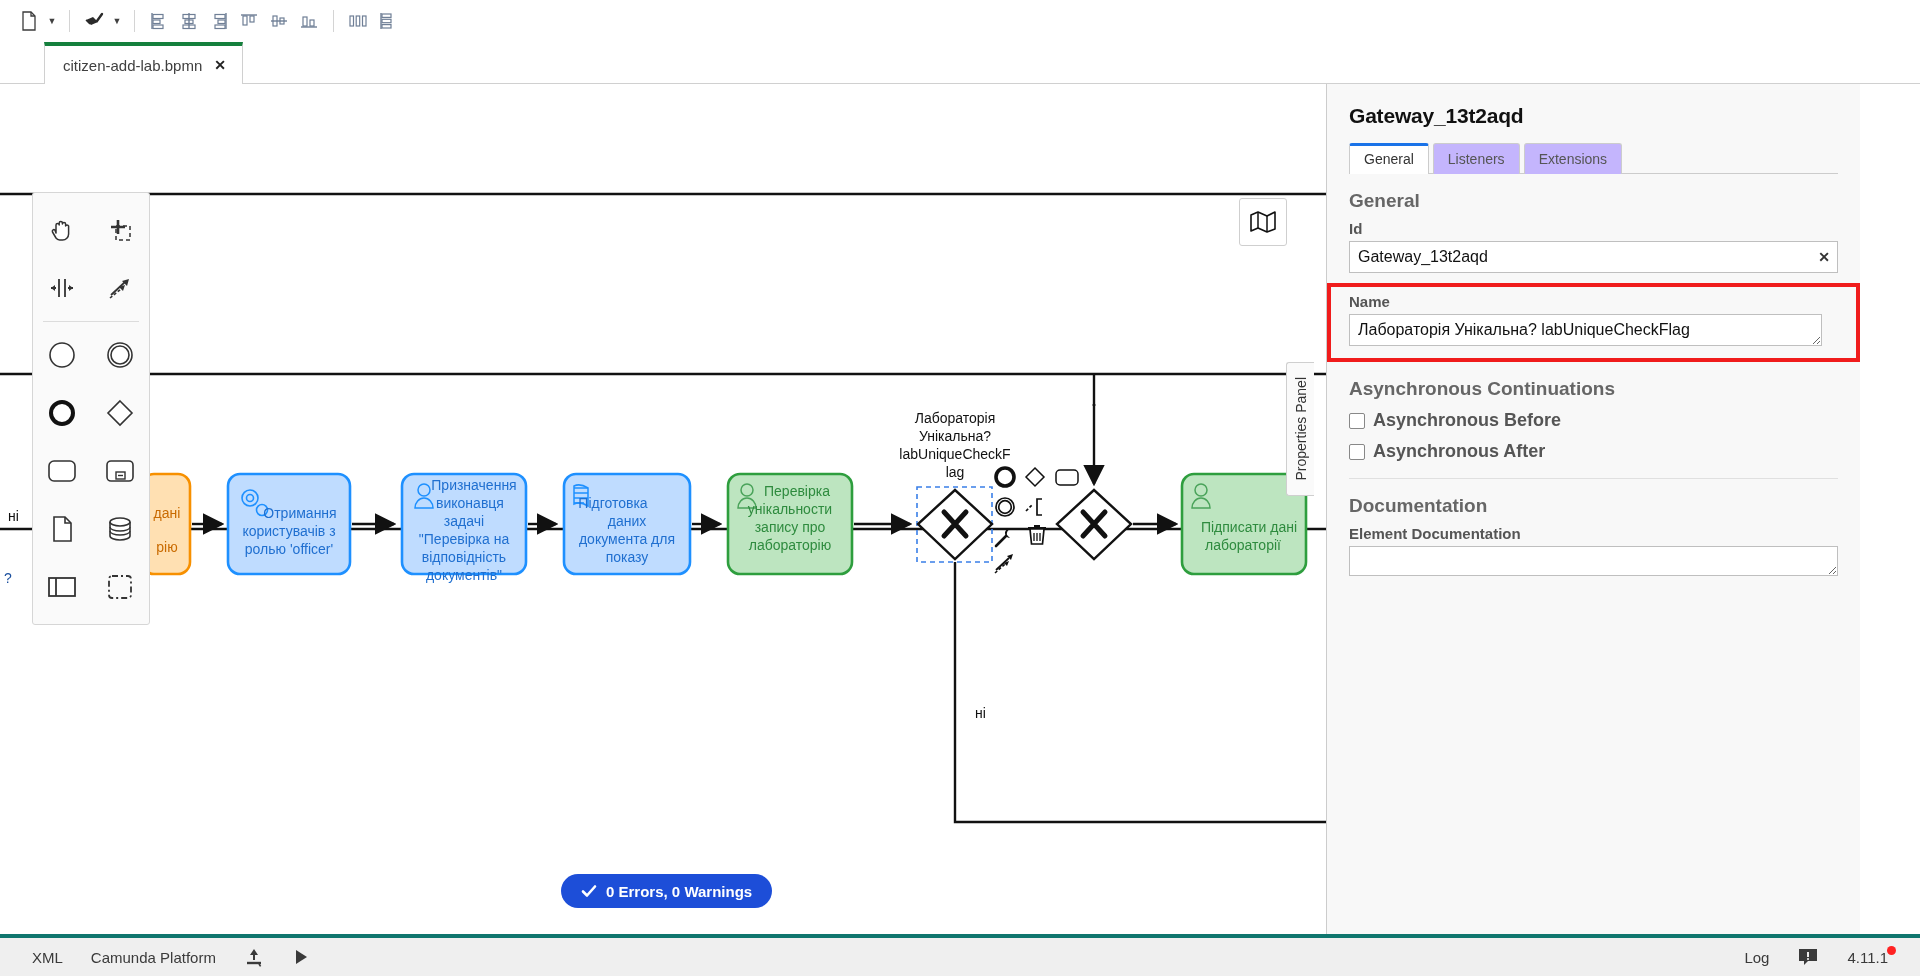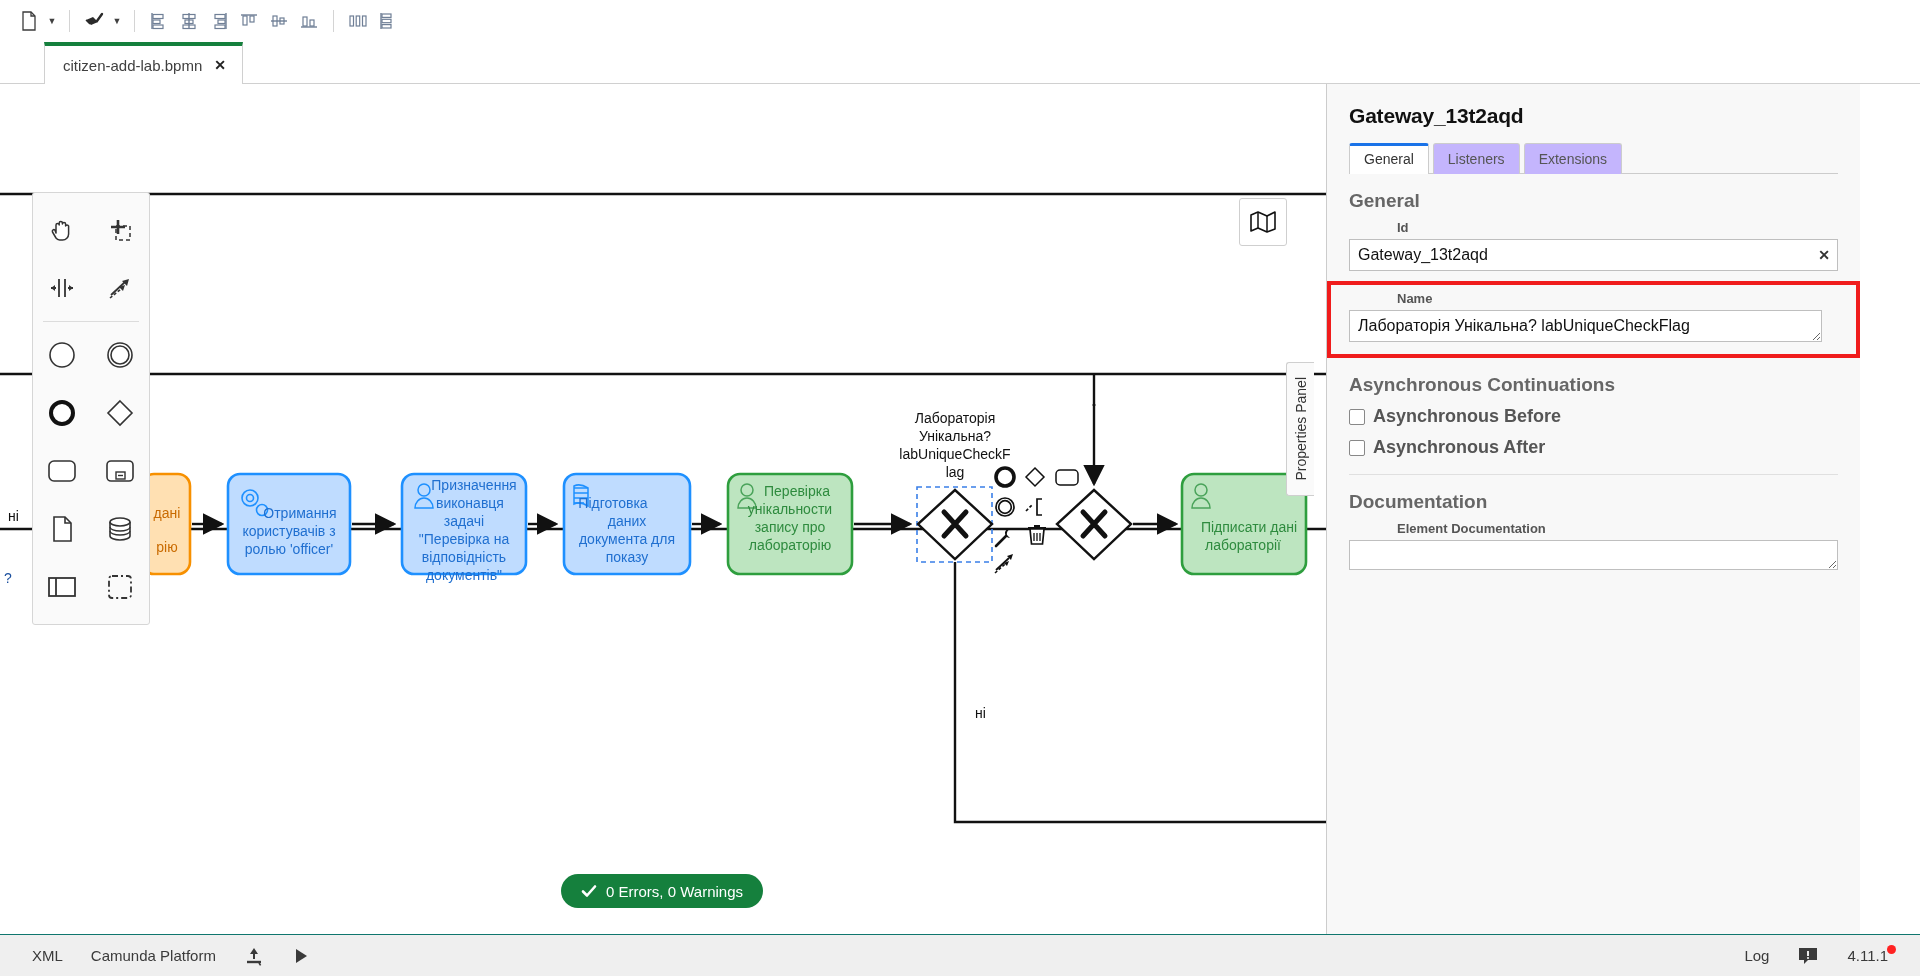--- a/index.html
+++ b/index.html
@@ -72,23 +72,23 @@
   
   .ctxpad { position: absolute; left: 990px; top: 400px; }
   .ctx-cell {
     position: absolute; width: 30px; height: 30px; display: flex;
     align-items: center; justify-content: center; cursor: pointer;
   }
 
   
   .errbadge {
     position: absolute; left: 561px; top: 874px; height: 34px;
-    background: #15803d; border-radius: 17px; color: #fff;
+    background: #1d4ed8; border-radius: 17px; color: #fff;
     display: flex; align-items: center; gap: 9px; padding: 0 20px;
-    font-size: 15px; font-weight: normal; cursor: pointer;
+    font-size: 15px; font-weight: bold; cursor: pointer;
   }
 
   
   .pp-toggle {
     position: absolute; left: 1286px; top: 362px; width: 28px; height: 134px;
     background: #fafafa; border: 1px solid #cfcfcf; border-right: none;
     border-radius: 3px 0 0 3px; cursor: pointer;
     display: flex; align-items: center; justify-content: center;
   }
   .pp-toggle span {
@@ -120,23 +120,22 @@
     background: #fff; color: #333; border-top: 3px solid #1a73e8;
     padding-top: 5px;
   }
   .props-body { padding: 0; }
 
   .sect-title {
     font-size: 19px; font-weight: bold; color: #666; padding: 16px 22px 6px 22px;
   }
   .field { padding: 2px 22px 10px 22px; }
   .field-label {
-    font-size: 13px; font-weight: bold; color: #555; margin-bottom: 4px;
+    font-size: 15px; font-weight: bold; color: #555; margin-bottom: 4px;
     display: block;
-    margin-left: 48px;
   }
   .field-input {
     width: 100%; height: 32px; border: 1px solid #bfbfbf; background: #fff;
     font-size: 16px; color: #111; padding: 0 28px 0 8px;
     font-family: "Liberation Sans", sans-serif;
   }
   .input-wrap { position: relative; }
   .input-clear {
     position: absolute; right: 8px; top: 50%; transform: translateY(-50%);
     font-size: 14px; color: #333; cursor: pointer; font-weight: bold;
@@ -165,21 +164,21 @@
     width: 16px; height: 16px; border: 1px solid #888; background: #fff;
     border-radius: 2px; flex: 0 0 auto;
   }
   .checkrow label {
     font-size: 18px; font-weight: bold; color: #555; cursor: pointer;
   }
 
   
   .statusbar {
     position: absolute; left: 0; top: 934px; width: 1920px; height: 42px;
-    background: #efefef; border-top: 1px solid #0f766e;
+    background: #efefef; border-top: 4px solid #0f766e;
     display: flex; align-items: center; padding: 0 18px;
   }
   .sb-item {
     font-size: 15px; color: #3a3a3a; padding: 0 14px; height: 42px;
     display: flex; align-items: center; cursor: pointer;
   }
   .sb-spacer { flex: 1; }
   .sb-version { position: relative; }
   .sb-dot {
     position: absolute; right: 6px; top: 10px; width: 9px; height: 9px;

